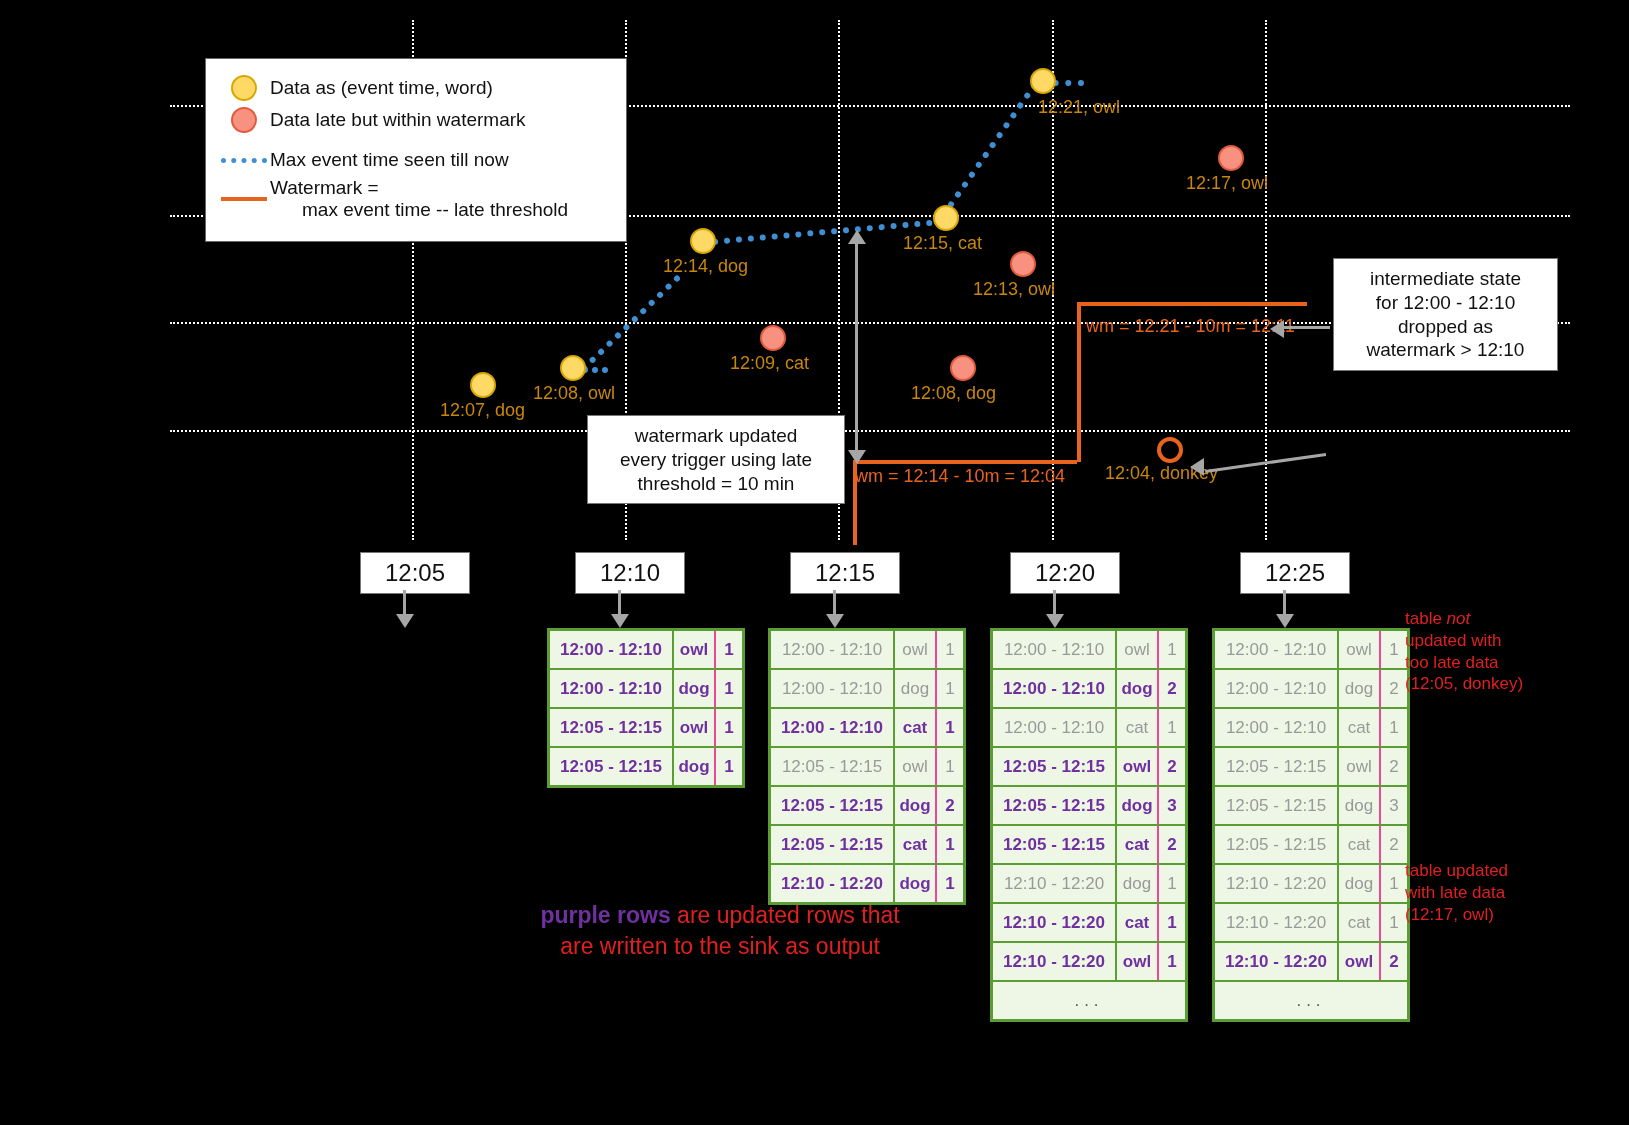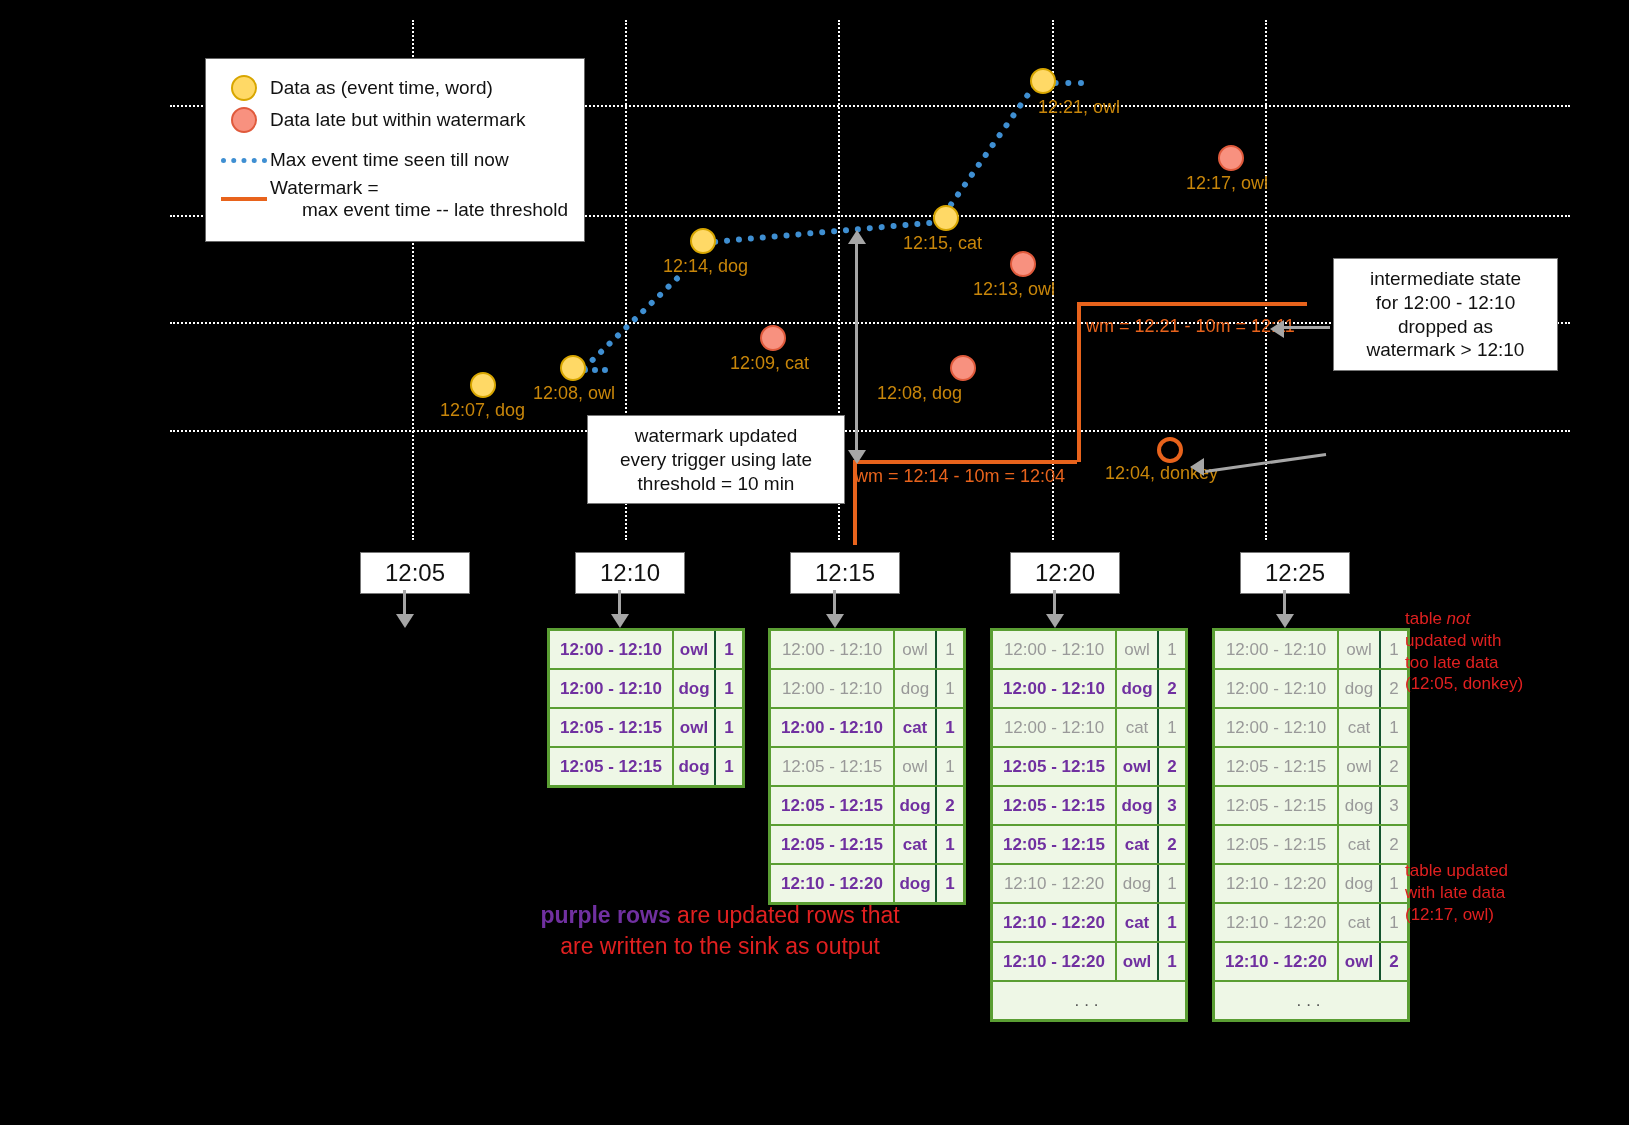--- a/index.html
+++ b/index.html
@@ -32,21 +32,21 @@
     border-left: 2px dotted #ffffff;
     top: 30px;
     height: 500px;
   }
 
   
   .legend {
     position: absolute;
     left: 205px;
     top: 58px;
-    width: 380px;
+    width: 422px;
     background: #ffffff;
     border: 1px solid #666;
     padding: 10px 12px 14px 12px;
     box-sizing: border-box;
   }
   .legend-row {
     display: flex;
     align-items: center;
     margin: 6px 0;
     font-size: 19px;
@@ -187,21 +187,21 @@
   }
   .rrow:last-child { border-bottom: none; }
   .c1 {
     width: 122px;
     border-right: 2px solid #5a9e33;
     display: flex; align-items: center; justify-content: center;
     font-size: 17px;
   }
   .c2 {
     width: 40px;
-    border-right: 2px solid #14532d;
+    border-right: 2px solid #ec4899;
     display: flex; align-items: center; justify-content: center;
     font-size: 17px;
   }
   .c3 {
     width: 26px;
     display: flex; align-items: center; justify-content: center;
     font-size: 17px;
   }
   .grey-row .c1, .grey-row .c2, .grey-row .c3 { color: #999999; }
   .purple-row .c1, .purple-row .c2, .purple-row .c3 { color: #7030a0; font-weight: bold; }
@@ -272,21 +272,21 @@
   <div class="pt yellow" style="left:1030px; top:68px;"></div>
   <div class="ptlabel" style="left:1038px; top:97px;">12:21, owl</div>
 
   <div class="pt salmon" style="left:760px; top:325px;"></div>
   <div class="ptlabel" style="left:730px; top:353px;">12:09, cat</div>
 
   <div class="pt salmon" style="left:1010px; top:251px;"></div>
   <div class="ptlabel" style="left:973px; top:279px;">12:13, owl</div>
 
   <div class="pt salmon" style="left:950px; top:355px;"></div>
-  <div class="ptlabel" style="left:877px; top:383px;">12:08, dog</div>
+  <div class="ptlabel" style="left:911px; top:383px;">12:08, dog</div>
 
   <div class="pt salmon" style="left:1218px; top:145px;"></div>
   <div class="ptlabel" style="left:1186px; top:173px;">12:17, owl</div>
 
   <div class="pt hollow" style="left:1157px; top:437px;"></div>
   <div class="ptlabel" style="left:1105px; top:463px;">12:04, donkey</div>
 
   <div class="legend">
     <div class="legend-row">
       <span class="legend-mark">

